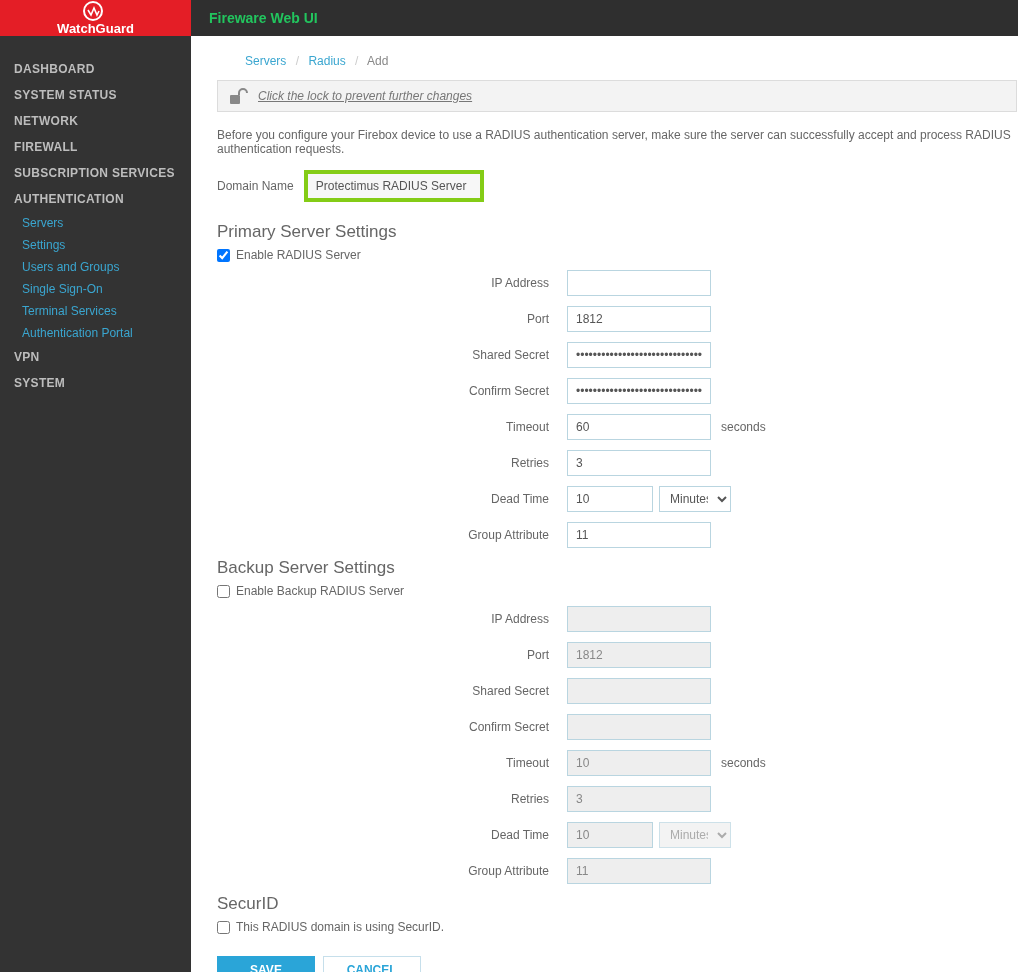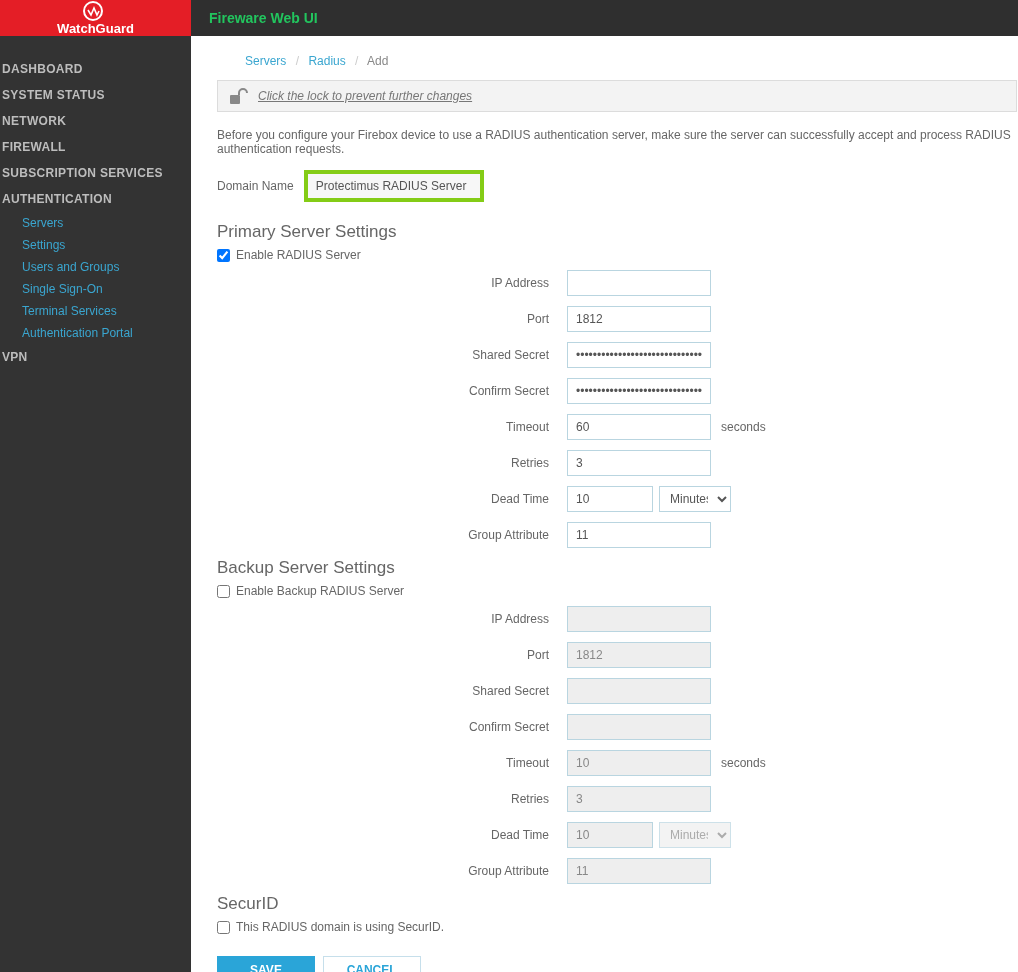--- a/index.html
+++ b/index.html
@@ -41,21 +41,21 @@
   width: 191px;
   background: #333333;
   min-height: 936px;
   padding-top: 20px;
 }
 .nav-item {
   color: #bdbdbd;
   font-weight: 700;
   font-size: 12px;
   letter-spacing: 0.3px;
-  padding: 6px 2px;
+  padding: 6px 14px;
   cursor: pointer;
 }
 .nav-sub {
   color: #3aa6d0;
   font-size: 12px;
   font-weight: 400;
   padding: 4px 14px 4px 22px;
   cursor: pointer;
 }
 .main {
@@ -194,20 +194,21 @@
     <div class="nav-item">FIREWALL</div>
     <div class="nav-item">SUBSCRIPTION SERVICES</div>
     <div class="nav-item">AUTHENTICATION</div>
     <div class="nav-sub">Servers</div>
     <div class="nav-sub">Settings</div>
     <div class="nav-sub">Users and Groups</div>
     <div class="nav-sub">Single Sign-On</div>
     <div class="nav-sub">Terminal Services</div>
     <div class="nav-sub">Authentication Portal</div>
     <div class="nav-item">VPN</div>
+    <div class="nav-item">SYSTEM</div>
   </div>
 
   <div class="main">
     <div class="breadcrumb">
       <a href="#">Servers</a>
       <span class="sep">/</span>
       <a href="#">Radius</a>
       <span class="sep">/</span>
       <span>Add</span>
     </div>

